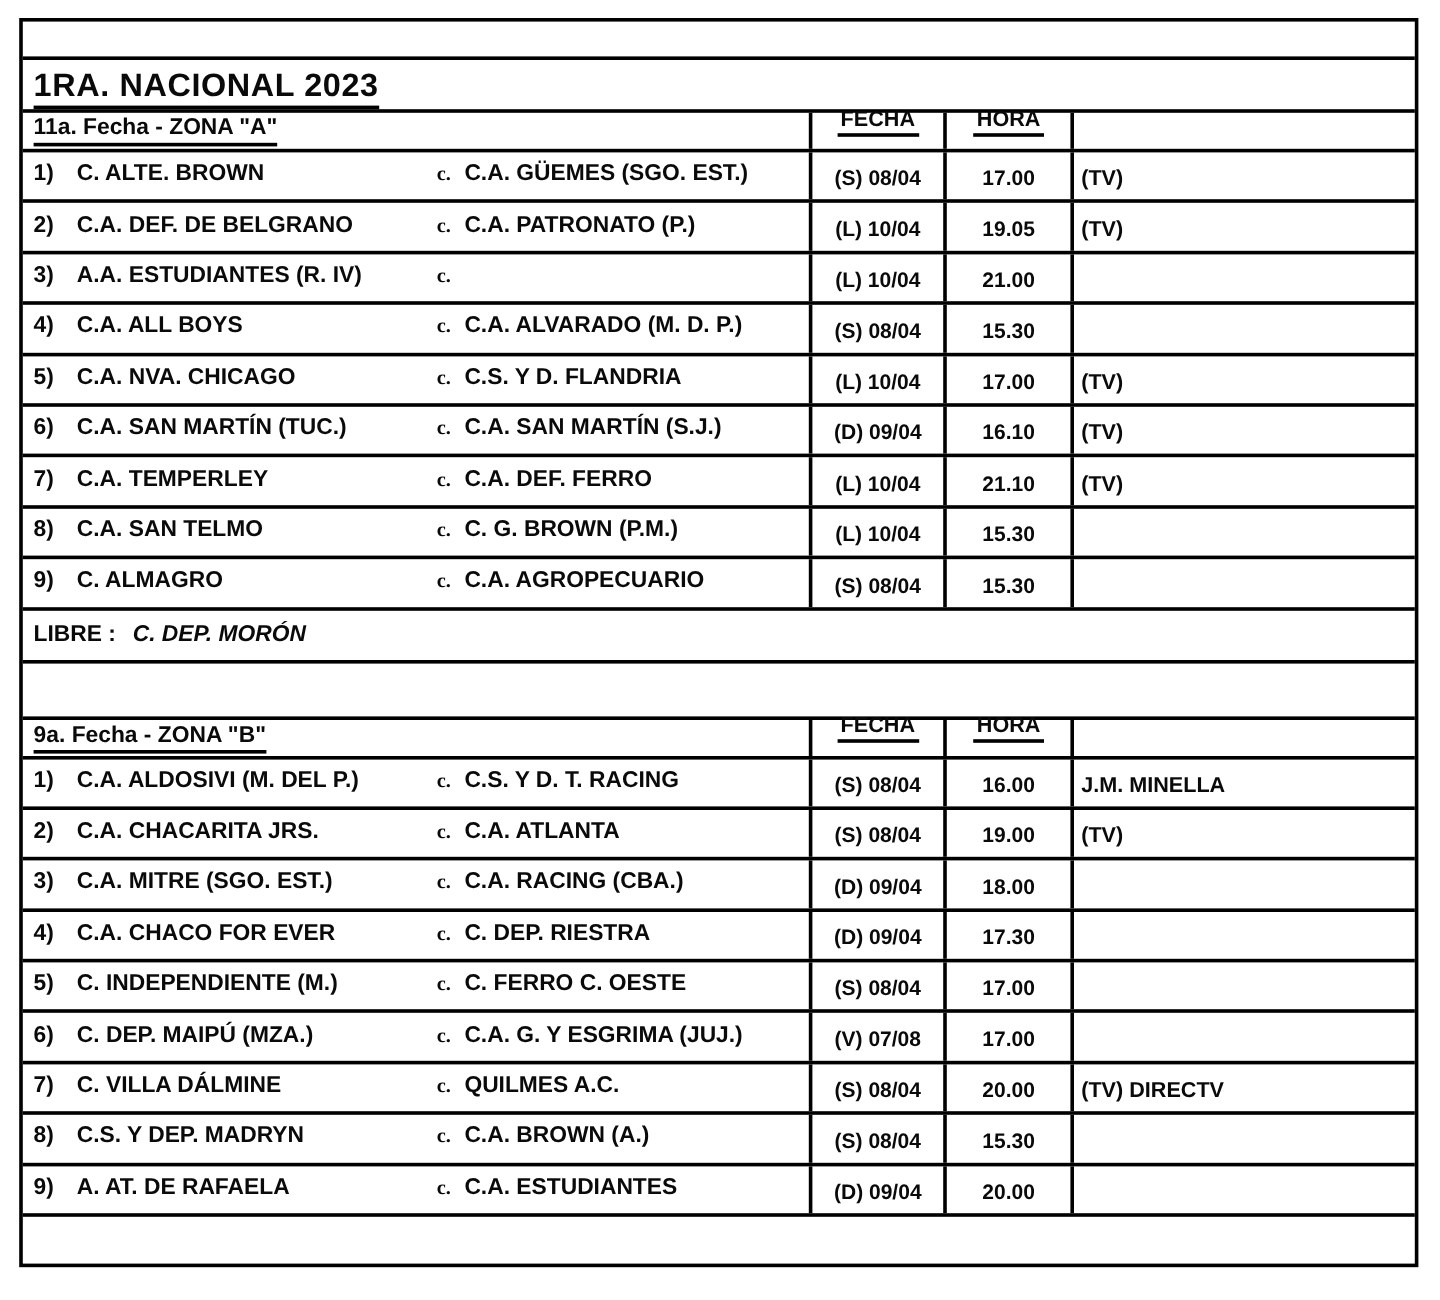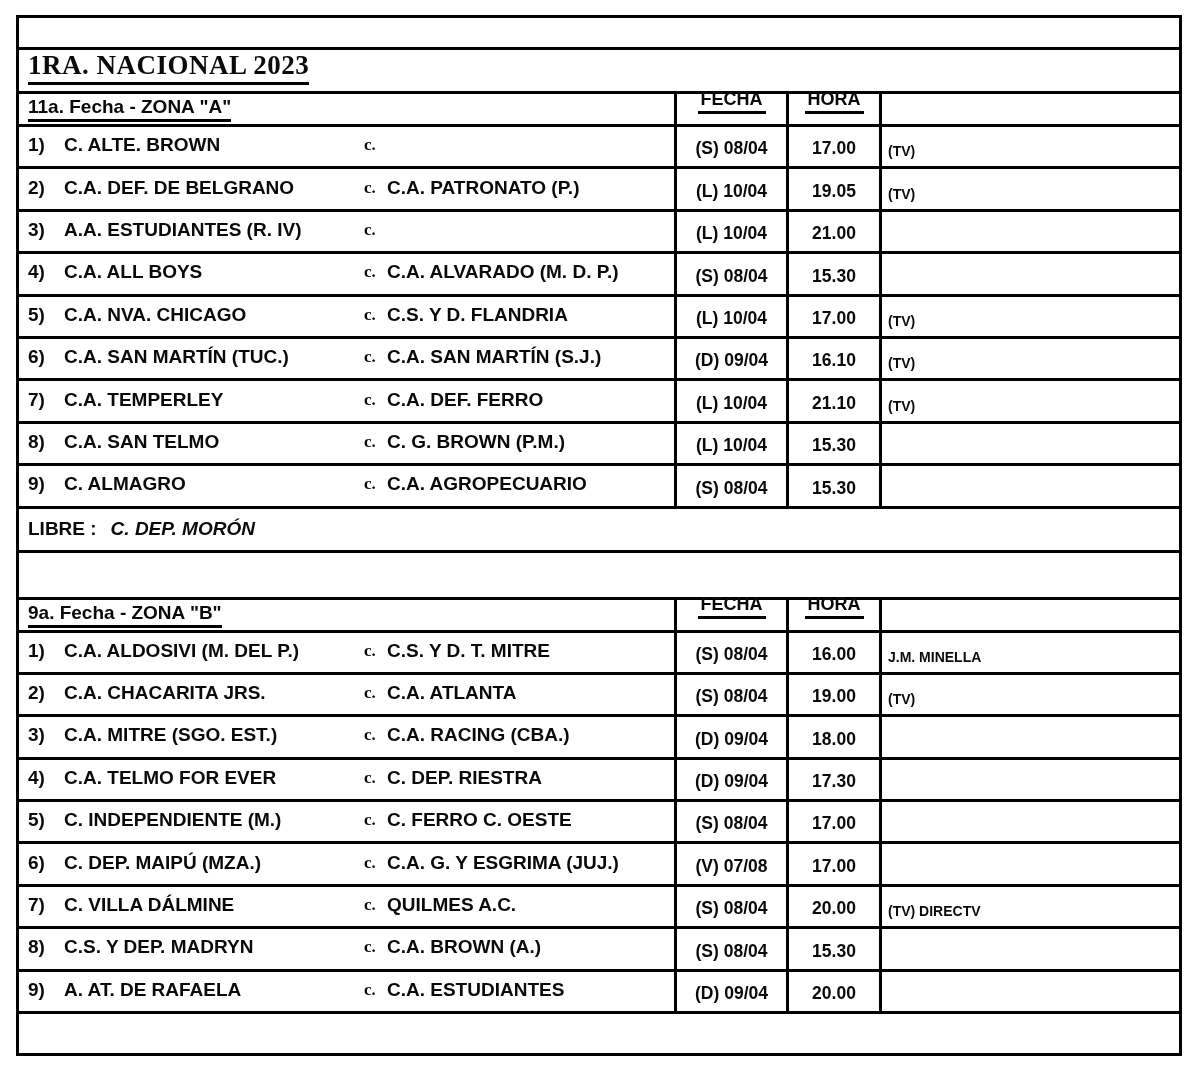--- a/index.html
+++ b/index.html
@@ -21,21 +21,21 @@
   }
   .row {
     display: flex;
     box-sizing: border-box;
     border-top: 3px solid #000;
     align-items: stretch;
   }
   .row:first-child { border-top: none; }
 
   .r-empty-top { height: 29px; }
-  .r-title { height: 44px; align-items: flex-start; padding-left: 9px; font-family: Liberation Serif, serif; }
+  .r-title { height: 44px; align-items: flex-end; padding-left: 9px; }
   .r-zhead { height: 33px; }
   .r-match { height: 42.4px; }
   .r-libre { height: 44px; align-items: center; padding-left: 9px; }
   .r-spacer { height: 47px; }
   .r-bottom { height: 42px; }
 
   .cell { box-sizing: border-box; display: flex; }
   .c-match {
     width: 655px;
     align-items: center;
@@ -43,34 +43,34 @@
     font-size: 19px;
   }
   .c-fecha {
     width: 112px;
     border-left: 3px solid #000;
     justify-content: center;
     align-items: flex-end;
     padding-bottom: 7px;
   }
   .c-hora {
-    width: 93px;
+    width: 106px;
     border-left: 3px solid #000;
     justify-content: center;
     align-items: flex-end;
     padding-bottom: 7px;
   }
   .c-note {
     flex: 1;
     border-left: 3px solid #000;
     align-items: flex-end;
     padding: 0 0 7px 6px;
   }
   .c-fecha span, .c-hora span { font-size: 17.5px; white-space: nowrap; }
-  .c-note span { font-size: 14px; white-space: nowrap; }
+  .c-note span { font-size: 18px; white-space: nowrap; }
 
   
   .r-zhead .c-match { align-items: center; padding-bottom: 0; }
   .r-zhead .c-fecha, .r-zhead .c-hora {
     align-items: center; padding-bottom: 16px;
   }
   .zhead-text {
     font-size: 19px;
     border-bottom: 3px solid #000;
     padding-bottom: 1px;
@@ -121,20 +121,21 @@
       <span class="col-head">HORA</span>
     </div>
     <div class="cell c-note"></div>
   </div>
 
   <div class="row r-match">
     <div class="cell c-match">
       <span class="m-num">1)</span>
       <span class="m-home">C. ALTE. BROWN</span>
       <span class="m-vs">c.</span>
+      <span class="m-away">C.A. GÜEMES (SGO. EST.)</span>
     </div>
     <div class="cell c-fecha">
         <span>(S) 08/04</span>
       </div>
     <div class="cell c-hora">
         <span>17.00</span>
       </div>
     <div class="cell c-note">
         <span>(TV)</span>
       </div>
@@ -301,21 +302,21 @@
       <span class="col-head">HORA</span>
     </div>
     <div class="cell c-note"></div>
   </div>
 
   <div class="row r-match">
     <div class="cell c-match">
       <span class="m-num">1)</span>
       <span class="m-home">C.A. ALDOSIVI (M. DEL P.)</span>
       <span class="m-vs">c.</span>
-      <span class="m-away">C.S. Y D. T. MITRE</span>
+      <span class="m-away">C.S. Y D. T. RACING</span>
     </div>
     <div class="cell c-fecha">
         <span>(S) 08/04</span>
       </div>
     <div class="cell c-hora">
         <span>16.00</span>
       </div>
     <div class="cell c-note">
         <span>J.M. MINELLA</span>
       </div>
@@ -353,21 +354,21 @@
         <span>18.00</span>
       </div>
     <div class="cell c-note">
         <span></span>
       </div>
   </div>
 
   <div class="row r-match">
     <div class="cell c-match">
       <span class="m-num">4)</span>
-      <span class="m-home">C.A. TELMO FOR EVER</span>
+      <span class="m-home">C.A. CHACO FOR EVER</span>
       <span class="m-vs">c.</span>
       <span class="m-away">C. DEP. RIESTRA</span>
     </div>
     <div class="cell c-fecha">
         <span>(D) 09/04</span>
       </div>
     <div class="cell c-hora">
         <span>17.30</span>
       </div>
     <div class="cell c-note">

